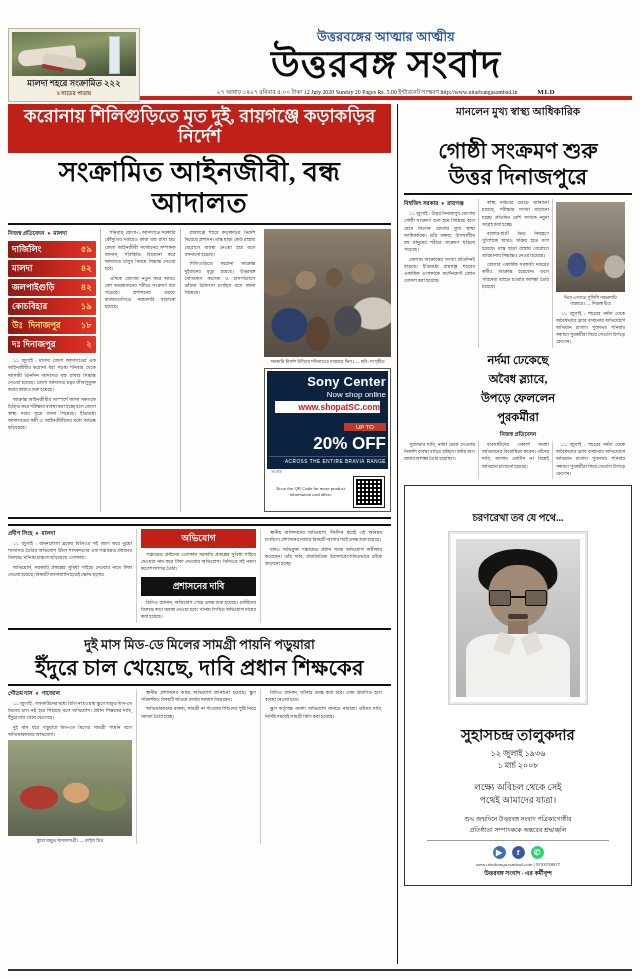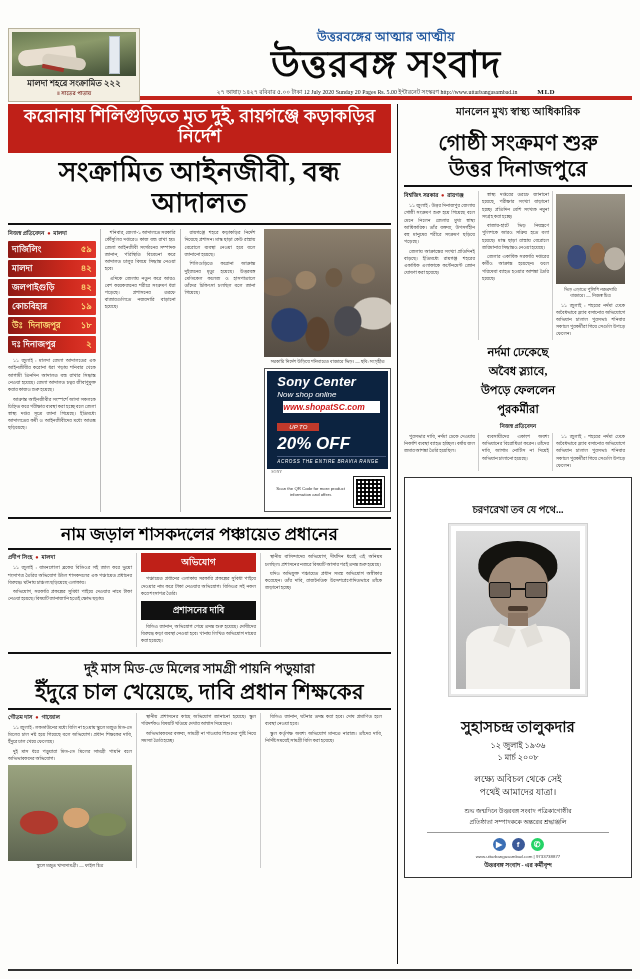--- a/index.html
+++ b/index.html
@@ -166,21 +166,21 @@
   .photo-cap {
     font-size: 4.5px; text-align:center; padding: 2px 1px 0 1px; color:#222;
     line-height:1.3;
   }
 
   
   .ad-sony {
     width: 100%; margin-top: 3px; border: 1px solid #555; background:#fff;
     padding: 2px;
   }
-  .ad-sony-main { background:#0c2340; color:#fff; text-align:left; padding:3px 2px 5px 10px;font-style:italic;}
+  .ad-sony-main { background:#0c2340; color:#fff; text-align:right; padding:3px 2px 5px 2px;}
   .ad-sony-title { font-size: 13px; font-weight: bold; letter-spacing:.2px; font-family:"Liberation Sans",sans-serif;}
   .ad-sony-sub { font-size: 8px; margin-top:1px; font-family:"Liberation Sans",sans-serif;}
   .ad-sony-url { background:#fff; color:#cf1a1a; font-size:8.5px; font-weight:bold;
     margin: 2px 6px; padding: 1px 0; font-family:"Liberation Sans",sans-serif;}
   .ad-sony-upto { background:#c0392b; color:#fff; font-size:6px; display:inline-block;
     padding: 1px 12px; margin-top:2px; font-family:"Liberation Sans",sans-serif;}
   .ad-sony-off { font-size: 17px; font-weight:bold; letter-spacing:0px; margin-top:1px; font-family:"Liberation Sans",sans-serif;}
   .ad-sony-range { font-size: 4.6px; letter-spacing:.6px; margin-top:2px; border-top:1px solid #44577a; padding-top:2px; font-family:"Liberation Sans",sans-serif;}
   .ad-sony-qr { display:flex; align-items:center; gap:4px; padding: 3px 4px 2px 4px;}
   .qr-text { flex:1; font-size:4.3px; text-align:center; color:#333; line-height:1.35; font-family:"Liberation Sans",sans-serif;}
@@ -217,21 +217,21 @@
   .story3-kicker { text-align:center; font-size: 13px; font-weight:bold; color:#111;}
   .photo-mid { width:100%; height: 96px; margin-top:2px;
     background:
       radial-gradient(ellipse at 25% 60%, #b03a2e 0 14%, transparent 15%),
       radial-gradient(ellipse at 55% 55%, #d4a373 0 13%, transparent 14%),
       radial-gradient(ellipse at 80% 62%, #7d8a5a 0 13%, transparent 14%),
       linear-gradient(180deg,#9aa37f 0%, #7e8668 50%, #5d6450 100%);
   }
 
   
-  .r-kicker { text-align:center; font-size: 10.5px; font-weight:bold; color:#111; margin-bottom:10px;}
+  .r-kicker { text-align:center; font-size: 10.5px; font-weight:bold; color:#111; margin-bottom:18px;}
   .r-head {
     text-align:center; font-size: 21px; font-weight:bold; color:#0a0a0a;
     line-height:1.22; letter-spacing:.2px;
   }
   .r-body { display:flex; margin-top:4px;}
   .rc { padding: 0 3px; border-left:1px solid #ccc;}
   .rc:first-child { border-left:0; padding-left:0;}
   .photo-right { width:100%; height: 90px; margin: 3px 0 1px 0;
     background:
       radial-gradient(ellipse at 30% 70%, #3c4c7a 0 13%, transparent 14%),
@@ -399,21 +399,20 @@
             <div class="ad-sony-qr">
               <div class="qr-text">Scan the QR Code for more product information and offers</div>
               <div class="qr-code"></div>
             </div>
           </div>
         </div>
       </div>
 
       <div class="rule-dark" style="margin-top:5px"></div>
       <div class="story2">
-        <div class="sub-head2">নাম জড়াল শাসকদলের পঞ্চায়েত প্রধানের</div>
         <div class="rule-dark" style="margin-top:3px"></div>
 
         <div class="story2-body">
           <div class="s2c" style="width:128px">
             <div class="byline">
               <span>প্রদীপ সিংহ</span>
               <span class="dot">&nbsp;●&nbsp;</span>
               <span>মালদা</span>
             </div>
             <div class="bodytext">

